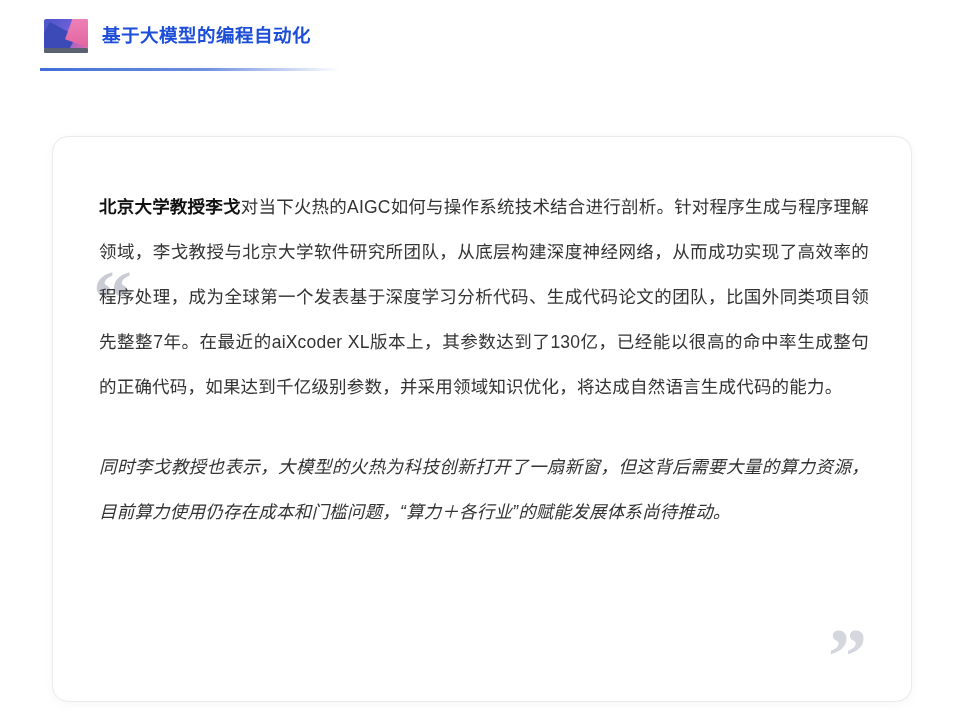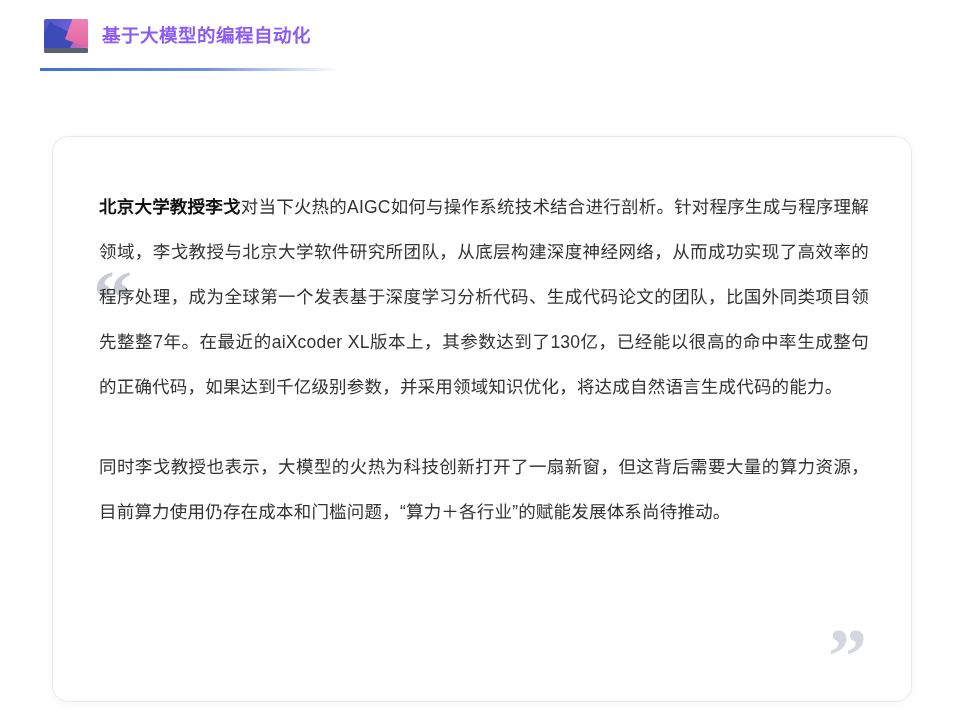--- a/index.html
+++ b/index.html
@@ -62,21 +62,21 @@
   .logo-mark .lm-base {
     position: absolute;
     left: 0; bottom: 0;
     width: 44px; height: 5px;
     background: #5a6170;
     border-radius: 1px;
   }
   .header-title {
     font-size: 18.5px;
     font-weight: bold;
-    color: #8b5cf6;
+    color: #1d4ed8;
     letter-spacing: 0.5px;
     line-height: 1;
     white-space: nowrap;
   }
   .header-rule {
     position: absolute;
     left: 40px;
     top: 68px;
     width: 300px;
     height: 3px;
@@ -126,20 +126,21 @@
   .para {
     font-size: 17.5px;
     line-height: 45px;
     color: #333333;
     text-align: justify;
     letter-spacing: 0.2px;
     margin: 8px;
   }
   .para + .para {
     margin-top: 35px;
+    font-style: italic;
   }
   .para b {
     font-weight: bold;
     color: #111111;
   }
 </style>
 </head>
 <body>
 
 <div class="header">

